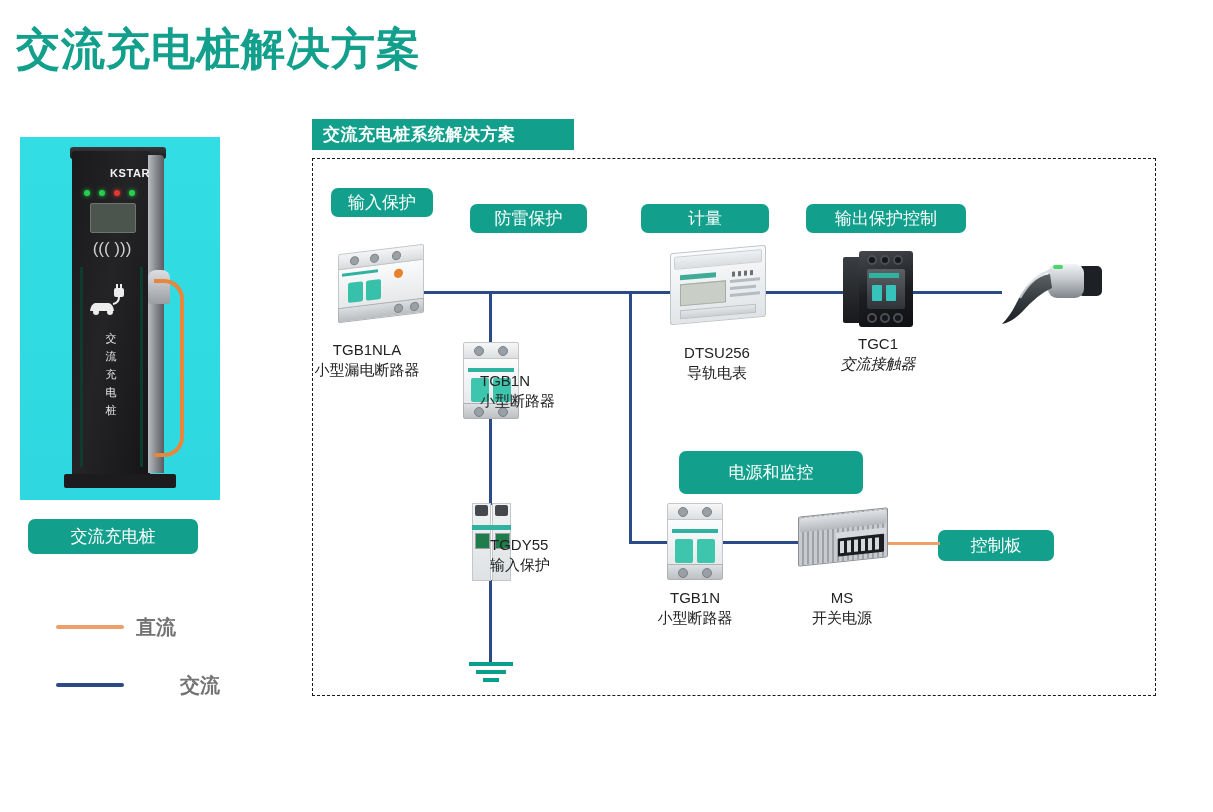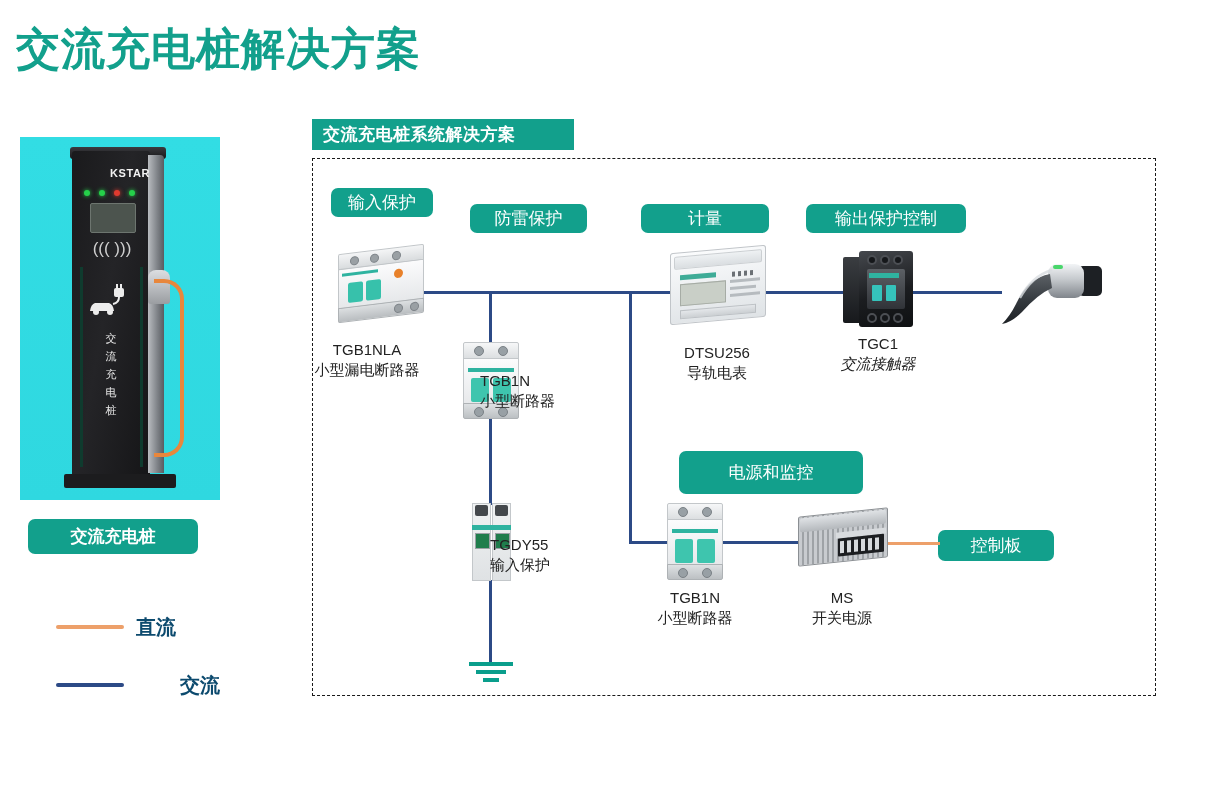--- a/index.html
+++ b/index.html
@@ -107,26 +107,26 @@
     position:absolute;left:128px;top:133px;width:22px;height:34px;
     background:linear-gradient(180deg,#dcdee1,#9a9da1);
     border-radius:8px 8px 3px 3px;
   }
   #pile-base{
     position:absolute;left:44px;top:337px;width:112px;height:14px;
     background:#1c1c1e;border-radius:2px;
   }
 
   #pile-caption{
-    left:28px;top:519px;width:170px;height:35px;font-size:17px;font-weight:bold;
+    left:28px;top:519px;width:170px;height:35px;font-size:17px;font-weight:normal;
   }
 
   
   .legend-line{height:4px;border-radius:2px;}
-  .legend-text{font-size:20px;font-weight:bold;color:#0c4a6e;white-space:nowrap;}
+  .legend-text{font-size:20px;font-weight:bold;color:#737373;white-space:nowrap;}
 
   
   .dev{position:absolute;}
 
   
   #dev-rcbo{left:338px;top:249px;width:86px;height:70px;transform:skewY(-7deg);}
   #dev-rcbo .top{position:absolute;left:0;top:0;width:86px;height:16px;
       background:linear-gradient(180deg,#f4f5f6,#d9dcde);border:1px solid #c2c6c9;box-sizing:border-box;border-radius:2px 2px 0 0;}
   #dev-rcbo .body{position:absolute;left:0;top:15px;width:86px;height:40px;
       background:linear-gradient(180deg,#fbfbfc,#e6e8ea);border:1px solid #c2c6c9;box-sizing:border-box;}

